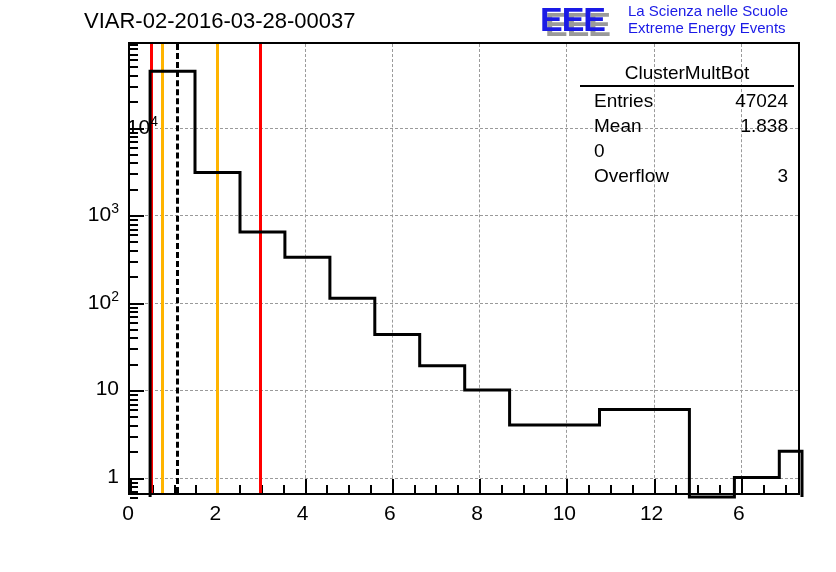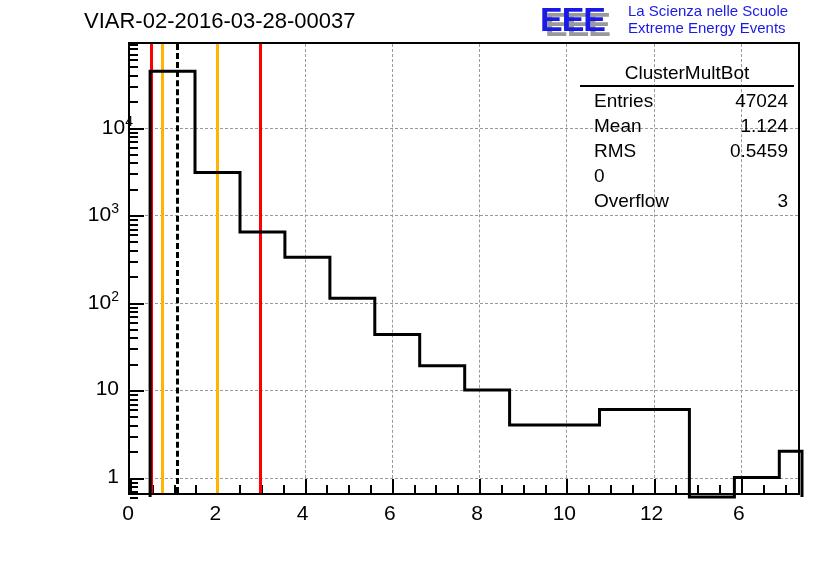--- a/index.html
+++ b/index.html
@@ -380,21 +380,21 @@
     <svg id="hist-svg" preserveAspectRatio="none">
       <path id="hist-path" fill="none" stroke="#000000" stroke-width="3" stroke-linejoin="miter" stroke-linecap="butt" d="M20.1,453.0 L20.1,27.2 L65.0,27.2 L65.0,128.6 L110.0,128.6 L110.0,188.0 L154.9,188.0 L154.9,213.2 L199.9,213.2 L199.9,254.2 L244.8,254.2 L244.8,290.6 L289.7,290.6 L289.7,321.7 L334.7,321.7 L334.7,346.1 L379.6,346.1 L379.6,380.9 L424.6,380.9 L424.6,380.9 L469.5,380.9 L469.5,365.5 L514.5,365.5 L514.5,365.5 L559.4,365.5 L559.4,453.0 L604.4,453.0 L604.4,433.6 L649.3,433.6 L649.3,407.2 L672.0,407.2 L672.0,453.0"></path>
     </svg>
   </div>
 
   <div id="ylabel-layer">
       <div class="ylabel" style="top: 475.584px; right: 717px;">1</div>
       <div class="ylabel" style="top: 388.067px; right: 717px;">10</div>
       <div class="ylabel" style="top: 300.549px; right: 717px; margin-left: 11px;">10<sup>2</sup></div>
       <div class="ylabel" style="top: 213.031px; right: 717px;">10<sup>3</sup></div>
-      <div class="ylabel" style="top: 125.513px; right: 703px;">10<sup>4</sup></div>
+      <div class="ylabel" style="top: 125.513px; right: 678px;">10<sup>4</sup></div>
     </div>
   <div id="xlabel-layer">
       <div class="xlabel" style="left: 128px; top: 501px;">0</div>
       <div class="xlabel" style="left: 215.273px; top: 501px;">2</div>
       <div class="xlabel" style="left: 302.545px; top: 501px;">4</div>
       <div class="xlabel" style="left: 389.818px; top: 501px;">6</div>
       <div class="xlabel" style="left: 477.091px; top: 501px;">8</div>
       <div class="xlabel" style="left: 564.364px; top: 501px;">10</div>
       <div class="xlabel" style="left: 651.636px; top: 501px;">12</div>
       <div class="xlabel" style="left: 738.909px; top: 501px;">6</div>
@@ -403,25 +403,21 @@
 
   <div id="stats-box">
     <div id="stats-title">ClusterMultBot</div>
     <div id="stats-rows">
         <div class="stats-row">
           <span class="k">Entries</span>
           <span class="v">47024</span>
         </div>
         <div class="stats-row">
           <span class="k">Mean</span>
-          <span class="v">1.124</span>
-        </div>
-        <div class="stats-row">
-          <span class="k">RMS</span>
-          <span class="v">0.5459</span>
+          <span class="v">1.838</span>
         </div>
         <div class="stats-row">
           <span class="v">0</span>
         </div>
         <div class="stats-row">
           <span class="k">Overflow</span>
           <span class="v">3</span>
         </div>
       </div>
   </div>

